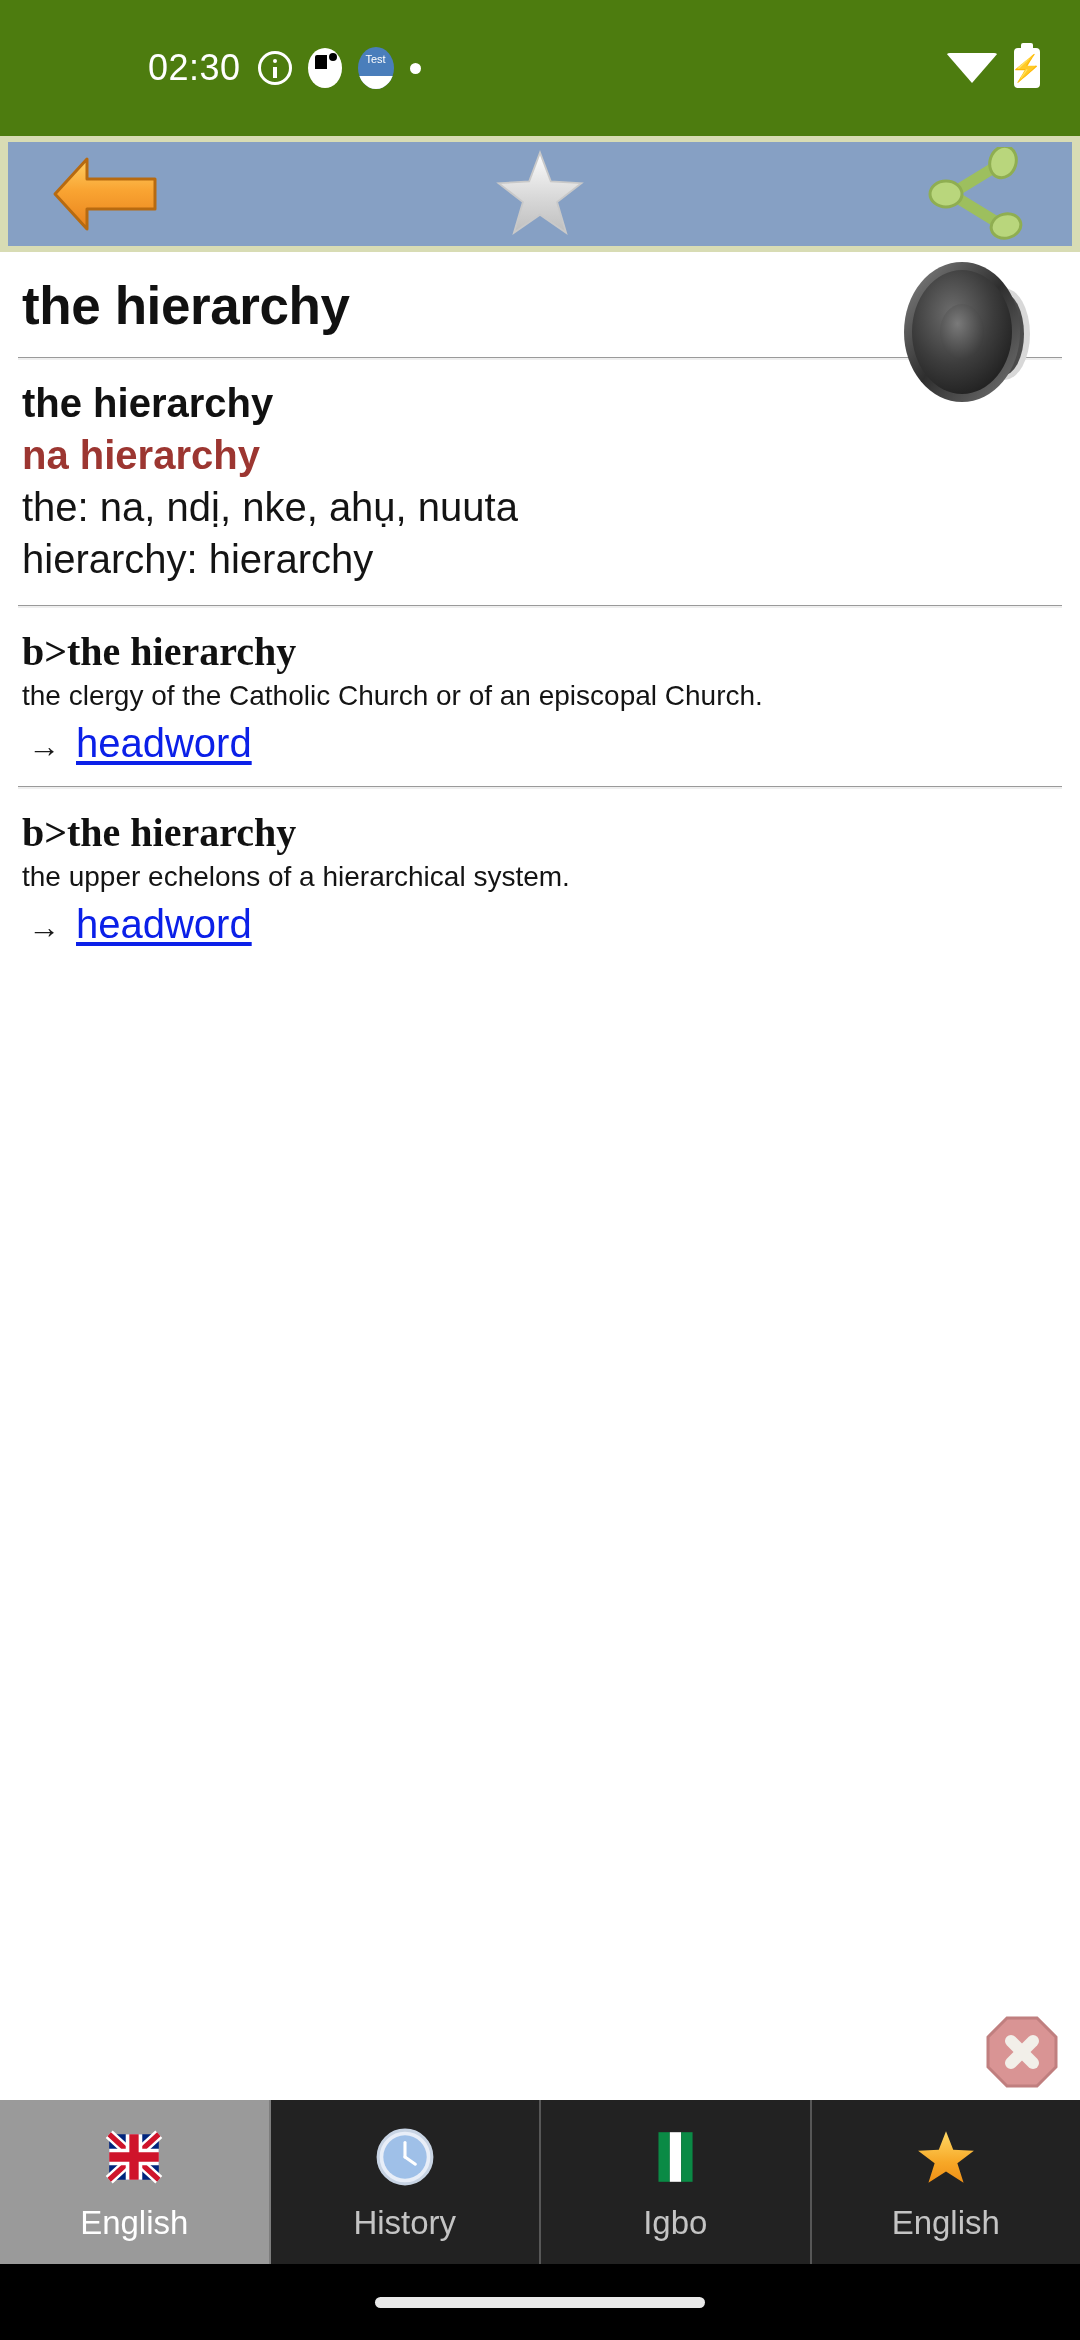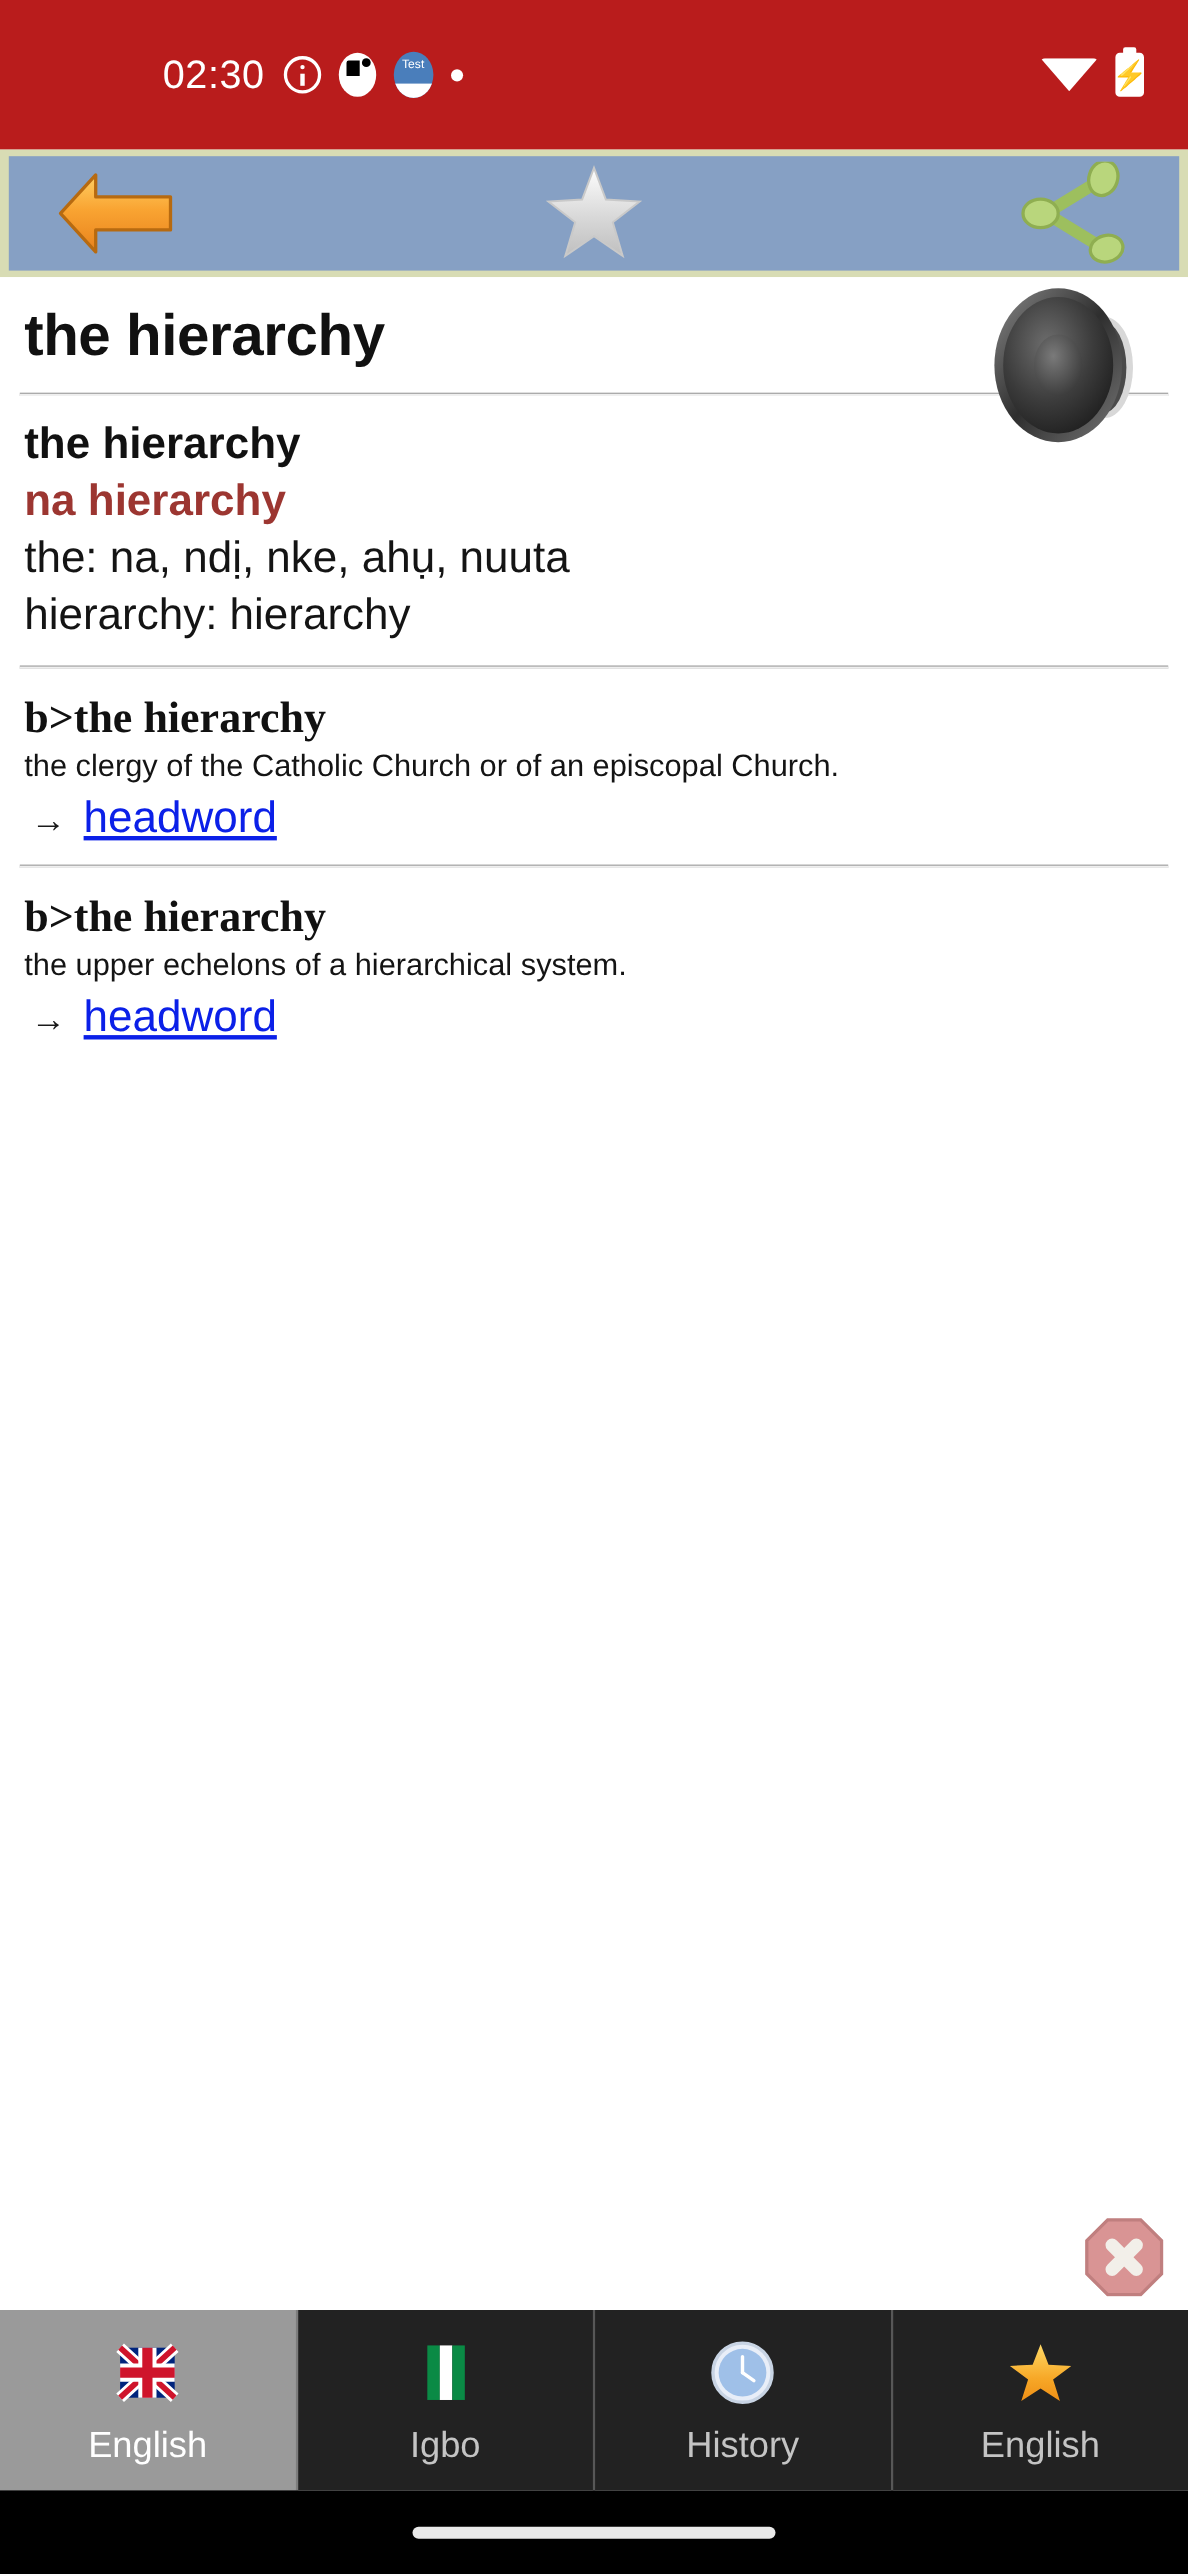--- a/index.html
+++ b/index.html
@@ -7,21 +7,21 @@
     width:1080px; height:2340px;
     background:#000;
     font-family:"Liberation Sans", sans-serif;
     overflow:hidden;
   }
   #screen { position:relative; width:1080px; height:2340px; background:#ffffff; }
 
   
   .statusbar {
     position:absolute; top:0; left:0; width:1080px; height:136px;
-    background:#b91c1c; color:#ffffff;
+    background:#4d7c0f; color:#ffffff;
     display:flex; align-items:center;
   }
   .sb-left { display:flex; align-items:center; gap:17px; padding-left:148px; }
   .sb-time { font-size:36px; font-weight:500; letter-spacing:.5px; line-height:1; }
   .sb-icons { display:flex; align-items:center; gap:16px; }
   .icon-info {
     width:34px; height:34px; border-radius:50%;
     border:3px solid #fff; position:relative; display:inline-block;
   }
   .icon-info::before {
@@ -291,38 +291,38 @@
         <rect x="6" y="8" width="48" height="44" fill="#00247d"></rect>
         <path d="M6 8 L54 52 M54 8 L6 52" stroke="#fff" stroke-width="10"></path>
         <path d="M6 8 L54 52 M54 8 L6 52" stroke="#cf142b" stroke-width="5"></path>
         <path d="M30 8 V52 M6 30 H54" stroke="#fff" stroke-width="16"></path>
         <path d="M30 8 V52 M6 30 H54" stroke="#cf142b" stroke-width="9"></path>
       </svg>
       <div class="navlabel">English</div>
     </div>
 
     <div class="navitem">
-      <svg class="flag" viewBox="0 0 60 60">
-        <rect x="14" y="6" width="11" height="48" fill="#0a8a45"></rect>
-        <rect x="25" y="6" width="11" height="48" fill="#ffffff"></rect>
-        <rect x="36" y="6" width="11" height="48" fill="#0a8a45"></rect>
-      </svg>
-      <div class="navlabel">Igbo</div>
-    </div>
-
-    <div class="navitem">
       <svg class="nav-ico" viewBox="0 0 60 60">
         <circle cx="30" cy="30" r="26" fill="#e8eef8" stroke="#c8d4e4" stroke-width="3"></circle>
         <circle cx="30" cy="30" r="21" fill="#9fc0e8"></circle>
         <g stroke="#ffffff" stroke-width="3" stroke-linecap="round">
           <line x1="30" y1="30" x2="30" y2="16"></line>
           <line x1="30" y1="30" x2="40" y2="37"></line>
         </g>
       </svg>
       <div class="navlabel">History</div>
+    </div>
+
+    <div class="navitem">
+      <svg class="flag" viewBox="0 0 60 60">
+        <rect x="14" y="6" width="11" height="48" fill="#0a8a45"></rect>
+        <rect x="25" y="6" width="11" height="48" fill="#ffffff"></rect>
+        <rect x="36" y="6" width="11" height="48" fill="#0a8a45"></rect>
+      </svg>
+      <div class="navlabel">Igbo</div>
     </div>
 
     <div class="navitem">
       <svg class="nav-ico" viewBox="0 0 60 60">
         <defs>
           <linearGradient id="gGold" x1="0" y1="0" x2="0" y2="1">
             <stop offset="0" stop-color="#ffd966"></stop>
             <stop offset="60%" stop-color="#f7a827"></stop>
             <stop offset="100%" stop-color="#ef8f16"></stop>
           </linearGradient>

